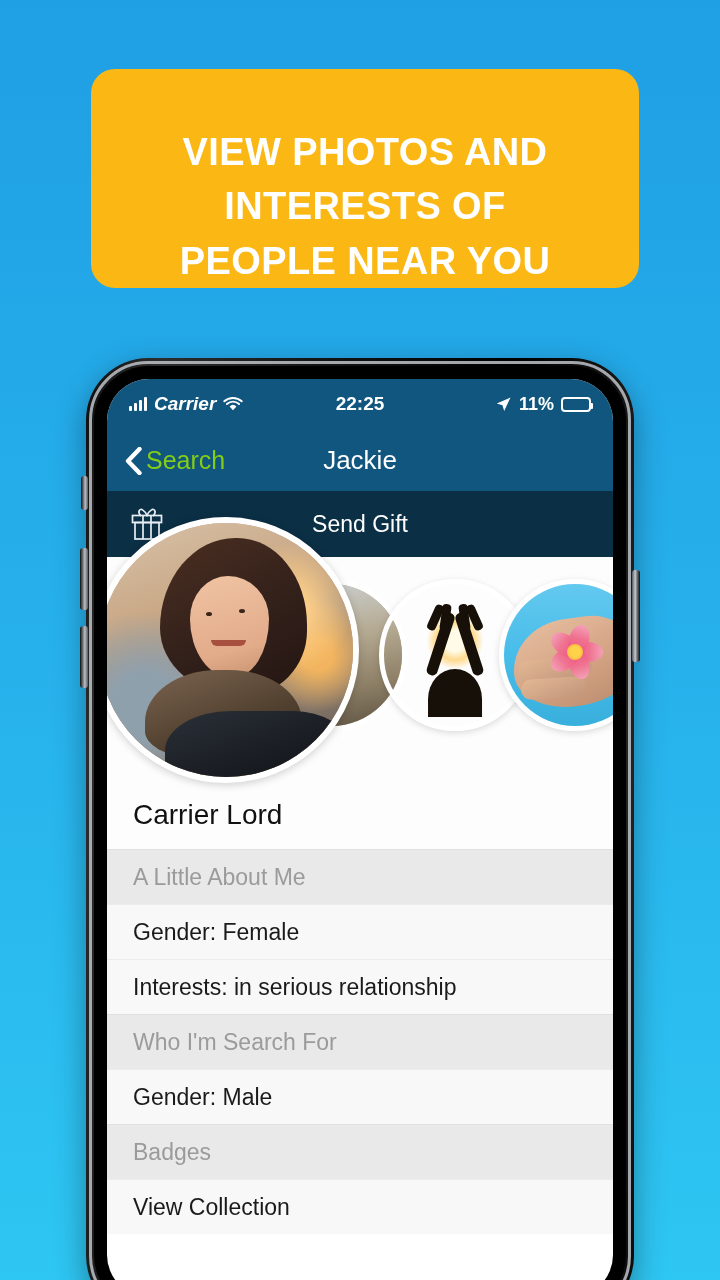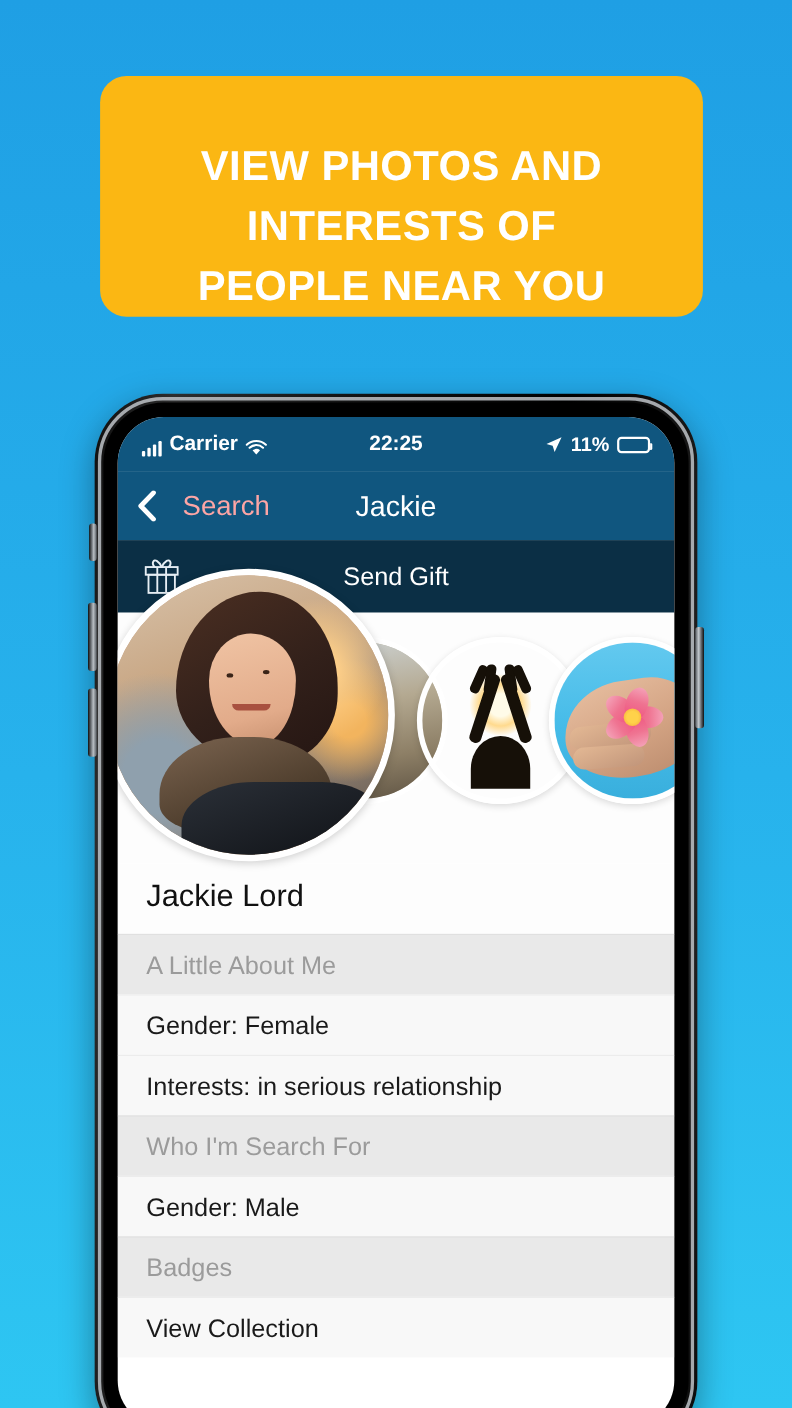--- a/index.html
+++ b/index.html
@@ -82,21 +82,21 @@
   .status-bar {
     height: 50px;
     background: #10567f;
     display: flex; align-items: center;
     padding: 0 22px;
     color: #fff;
     font-size: 19px;
     font-weight: 700;
     position: relative;
   }
-  .status-left { display: flex; align-items: flex-end; gap: 7px; }
+  .status-left { display: flex; align-items: center; gap: 7px; font-style: italic; }
   .status-center {
     position: absolute; left: 0; right: 0;
     text-align: center;
     font-size: 19px; font-weight: 700;
     pointer-events: none;
   }
   .status-right {
     margin-left: auto;
     display: flex; align-items: center; gap: 7px;
     font-size: 18px; font-weight: 600;
@@ -119,21 +119,21 @@
   .battery-fill { height: 100%; background: #fff; border-radius: 2px; }
 
   
   .nav-bar {
     height: 62px;
     background: #10567f;
     display: flex; align-items: center;
     padding: 0 18px;
     position: relative;
   }
-  .nav-back { display: flex; align-items: center; gap: 24px; color: #fca5a5; }
+  .nav-back { display: flex; align-items: flex-end; gap: 4px; color: #84cc16; }
   .nav-back-label { font-size: 25px; }
   .nav-title {
     position: absolute; left: 0; right: 0;
     text-align: center;
     color: #fff; font-size: 26px;
     pointer-events: none;
   }
 
   
   .gift-bar {
@@ -409,21 +409,21 @@
               <div class="petal p2"></div>
               <div class="petal p3"></div>
             <div class="petal p4"></div>
               <div class="petal p5"></div>
             <div class="flower-core"></div>
           </div>
         </div>
       </div>
     </div>
 
-    <div class="profile-name-row">Jackie Lord</div>
+    <div class="profile-name-row">Carrier Lord</div>
 
     <div class="list-row section">A Little About Me</div>
     <div class="list-row">Gender: Female</div>
     <div class="list-row">Interests:  in serious relationship</div>
     <div class="list-row section">Who I'm Search For</div>
     <div class="list-row">Gender: Male</div>
     <div class="list-row section">Badges</div>
     <div class="list-row">View Collection</div>
 
   </div>

